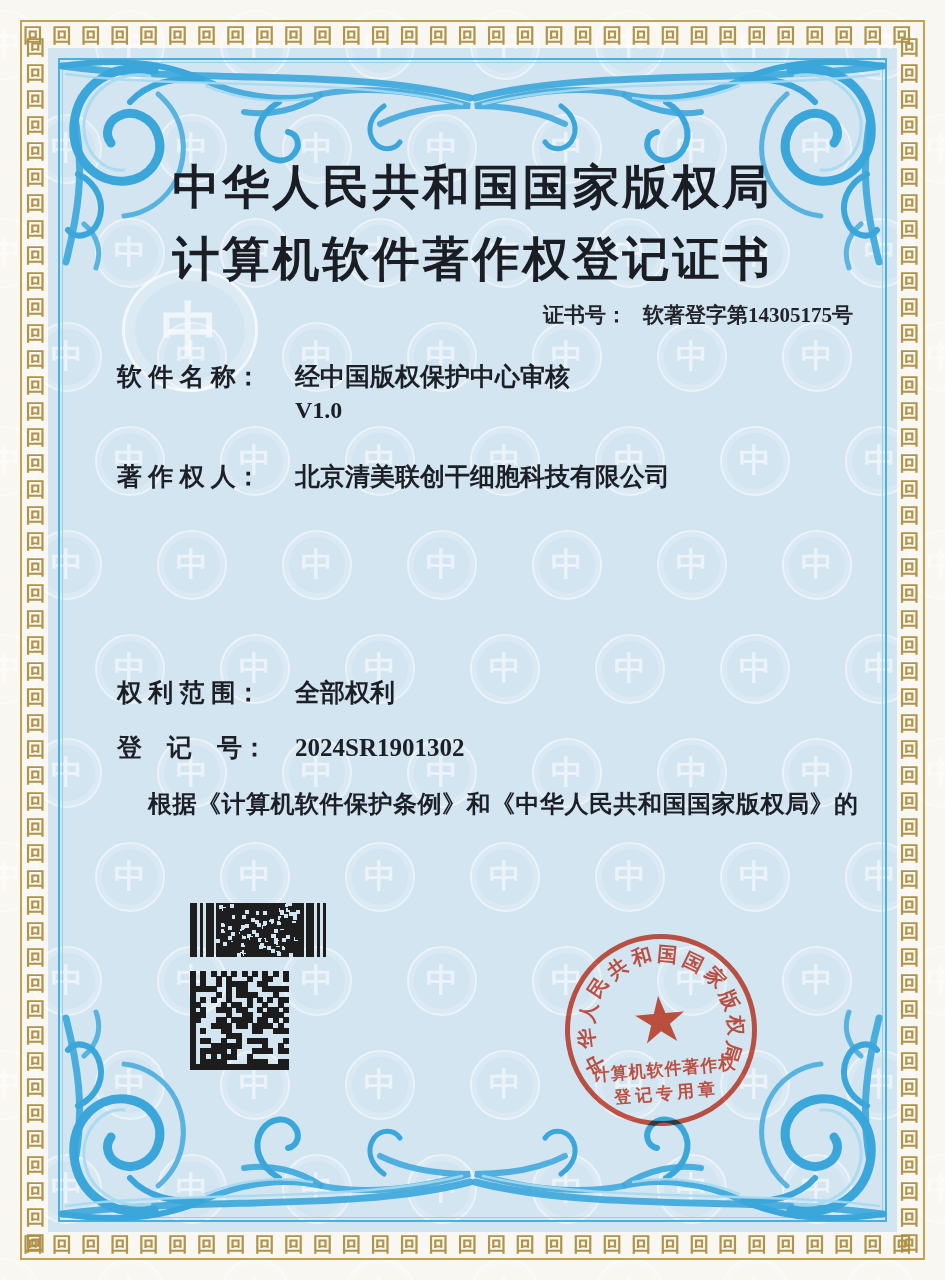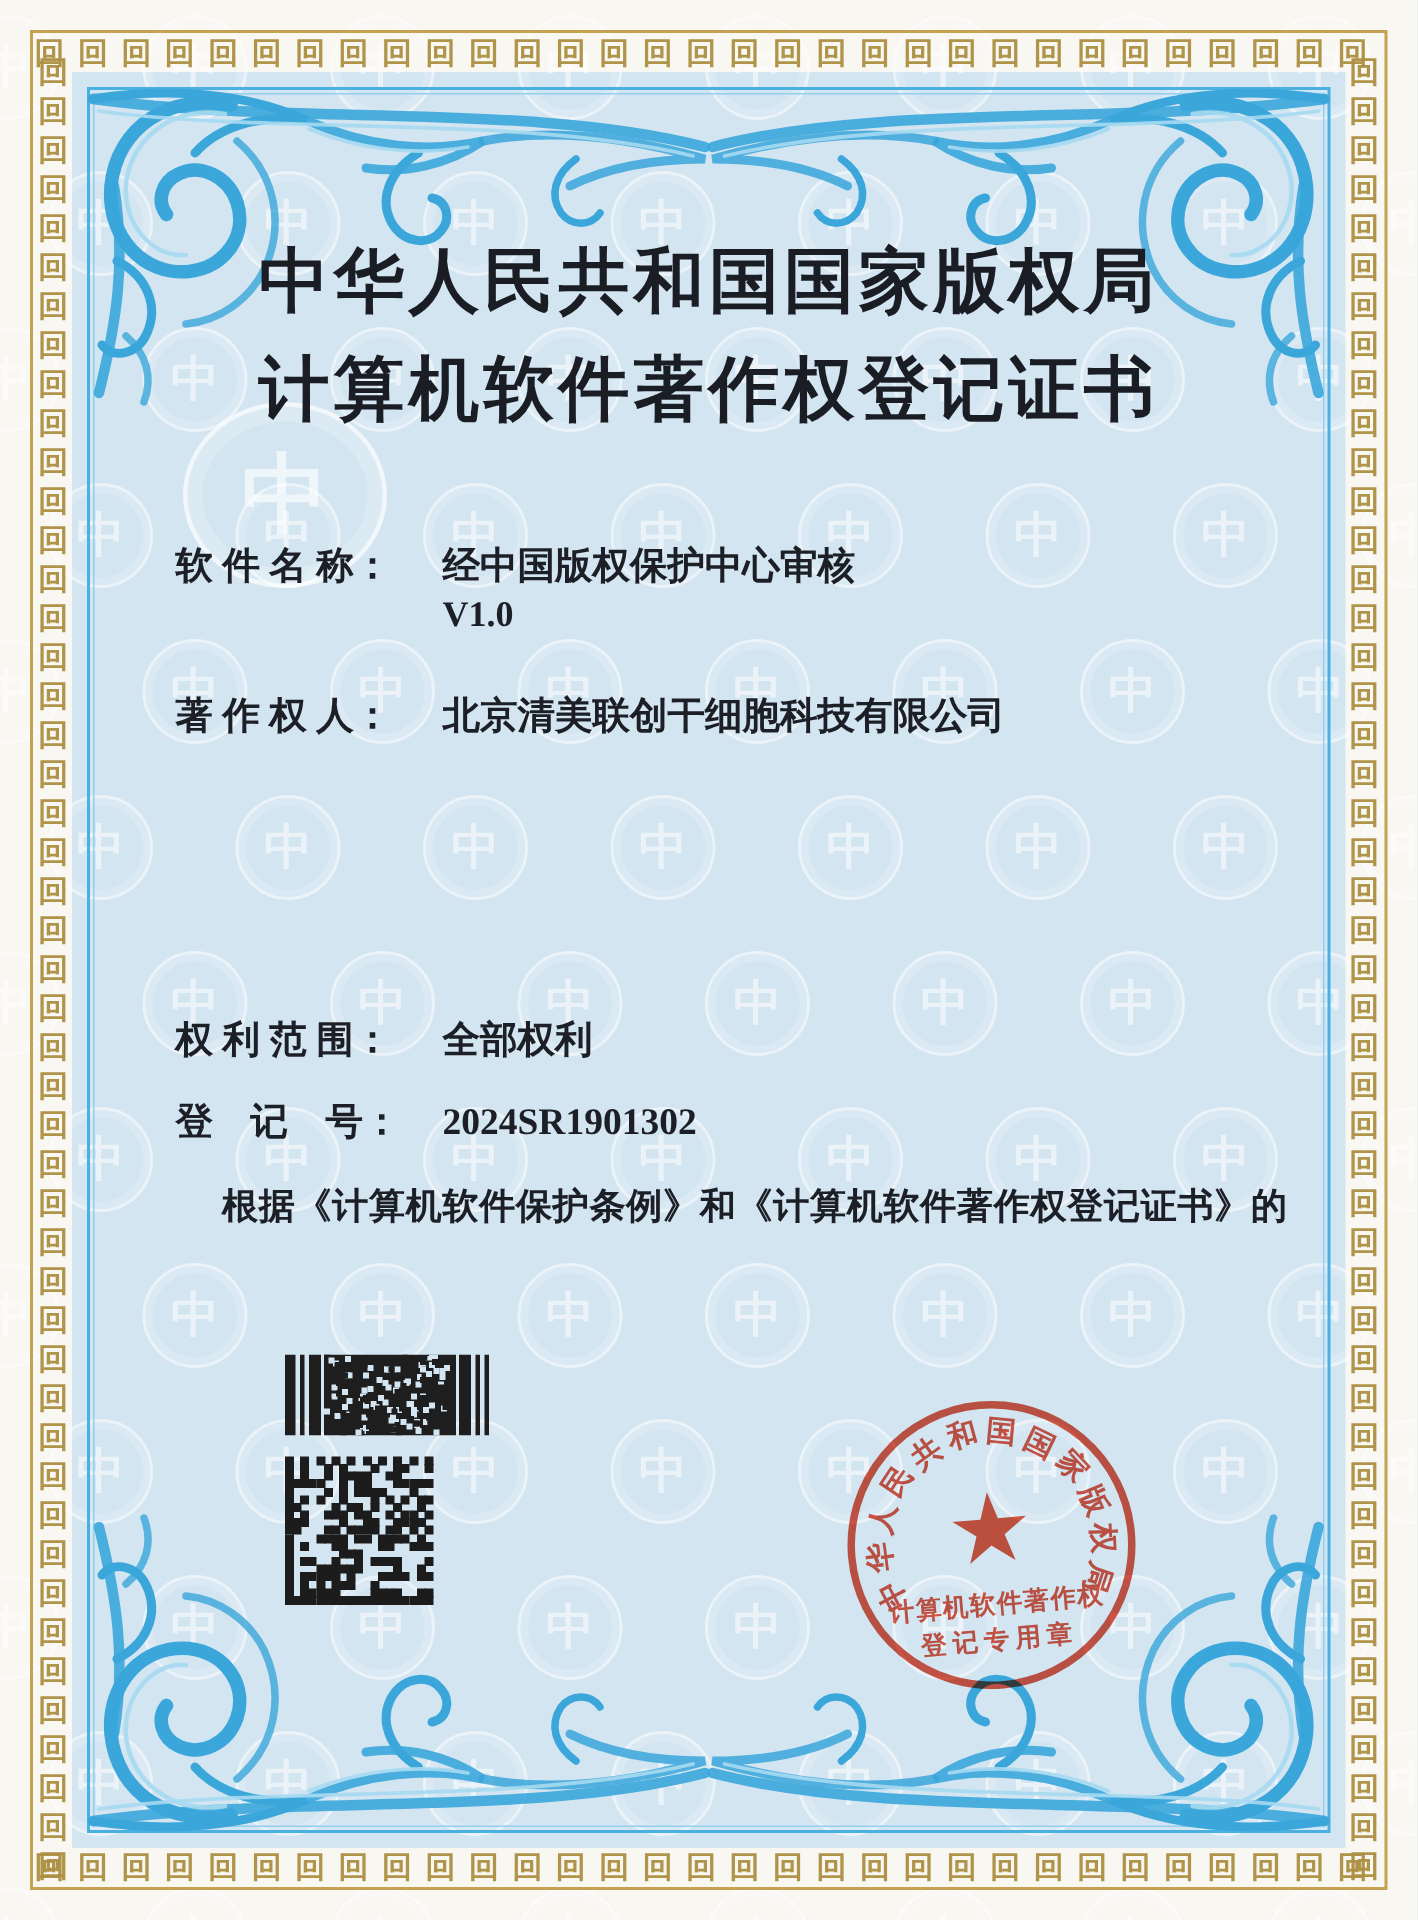--- a/index.html
+++ b/index.html
@@ -297,40 +297,43 @@
  <g fill="none" stroke="#a7daf1" stroke-linecap="round" opacity="0.9">
   <path d="M96,22 C64,16 34,36 30,68 C28,96 48,118 70,116" stroke-width="3"></path>
   <path d="M152,32 C186,46 224,50 258,44" stroke-width="2.5"></path>
   <path d="M12,20 C130,36 290,22 408,50" stroke-width="2.5"></path>
  </g>
 </svg></div>
 
   <div class="issuer-title">中华人民共和国国家版权局</div>
   <div class="cert-title">计算机软件著作权登记证书</div>
 
+  <div class="cert-no-line">
+    <span class="lbl">证书号：</span><span class="val">软著登字第14305175号</span>
+  </div>
 
   <div class="frow row-name">
     <span class="flabel">软 件 名 称：</span><span class="fvalue">经中国版权保护中心审核</span>
   </div>
   <div class="row-version">V1.0</div>
 
   <div class="frow row-owner">
     <span class="flabel">著 作 权 人：</span><span class="fvalue">北京清美联创干细胞科技有限公司</span>
   </div>
 
 
   <div class="frow row-scope">
     <span class="flabel">权 利 范 围：</span><span class="fvalue">全部权利</span>
   </div>
 
   <div class="frow row-reg">
     <span class="flabel">登　记　号：</span><span class="fvalue">2024SR1901302</span>
   </div>
 
-  <div class="statement st1">根据《计算机软件保护条例》和《计算机软件著作权登记证书》的</div>
+  <div class="statement st1">根据《计算机软件保护条例》和《中华人民共和国国家版权局》的</div>
 
   <div class="barcode">
       <div class="bar" style="flex: 0 0 7px; background: rgb(30, 30, 30);"></div>
       <div class="bar" style="flex: 0 0 3px; background: transparent;"></div>
       <div class="bar" style="flex: 0 0 3px; background: rgb(30, 30, 30);"></div>
       <div class="bar" style="flex: 0 0 3px; background: transparent;"></div>
       <div class="bar" style="flex: 0 0 8px; background: rgb(30, 30, 30);"></div>
       <div class="bar" style="flex: 0 0 2px; background: transparent;"></div>
       <div class="bar" style="flex: 0 0 88px; background: rgb(30, 30, 30); position: relative;">
         <div class="noise" style="left: 0px; top: 3px; position: absolute; width: 4px; height: 4px; background: rgb(30, 30, 30);"></div>

